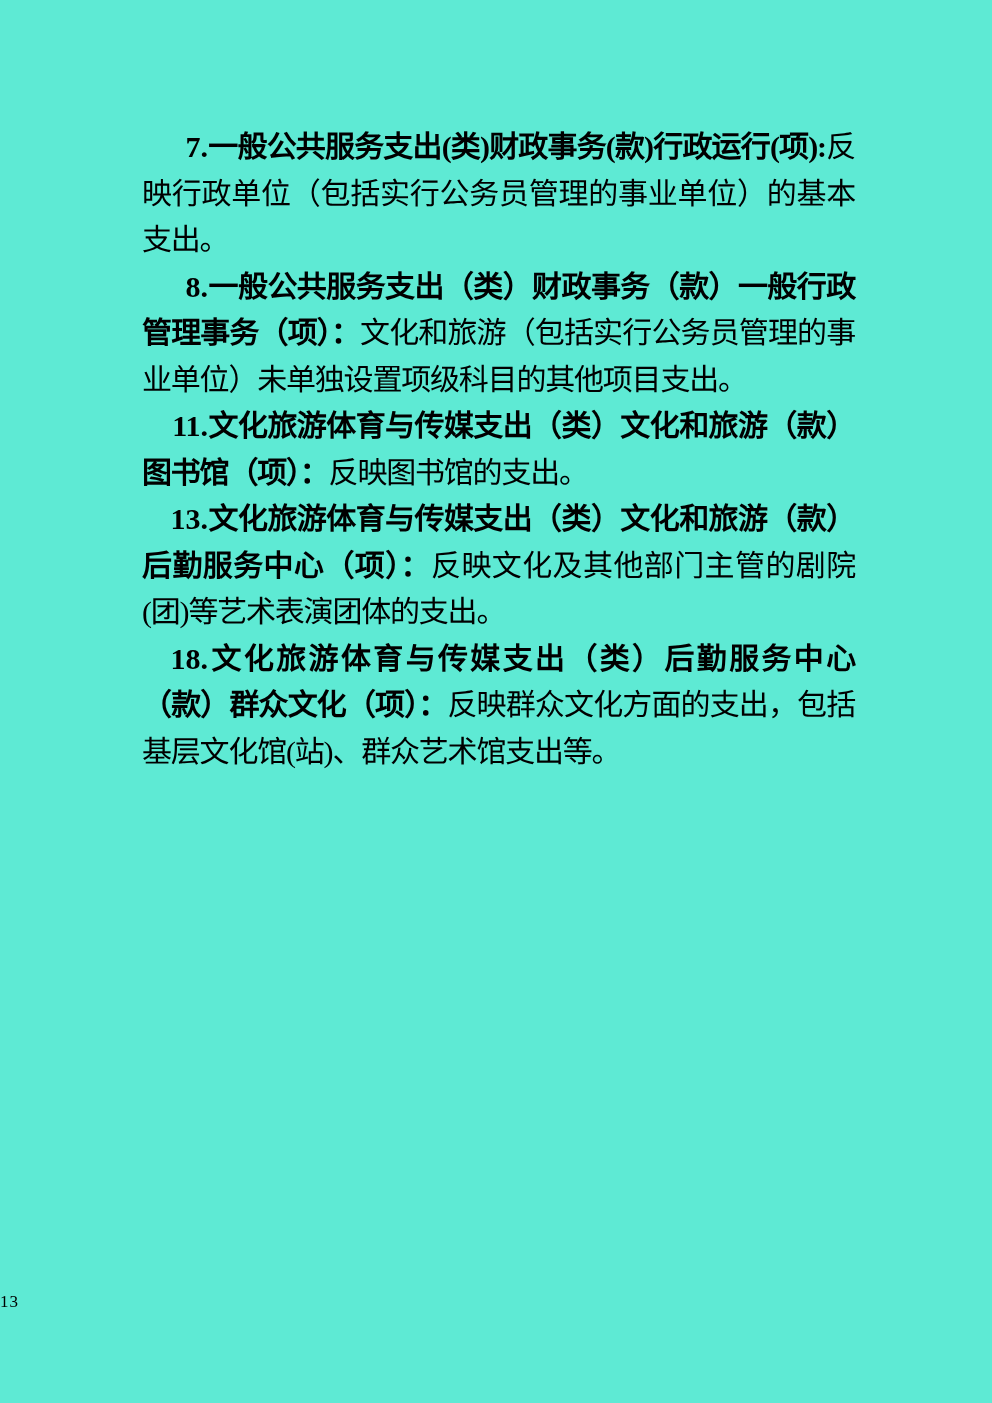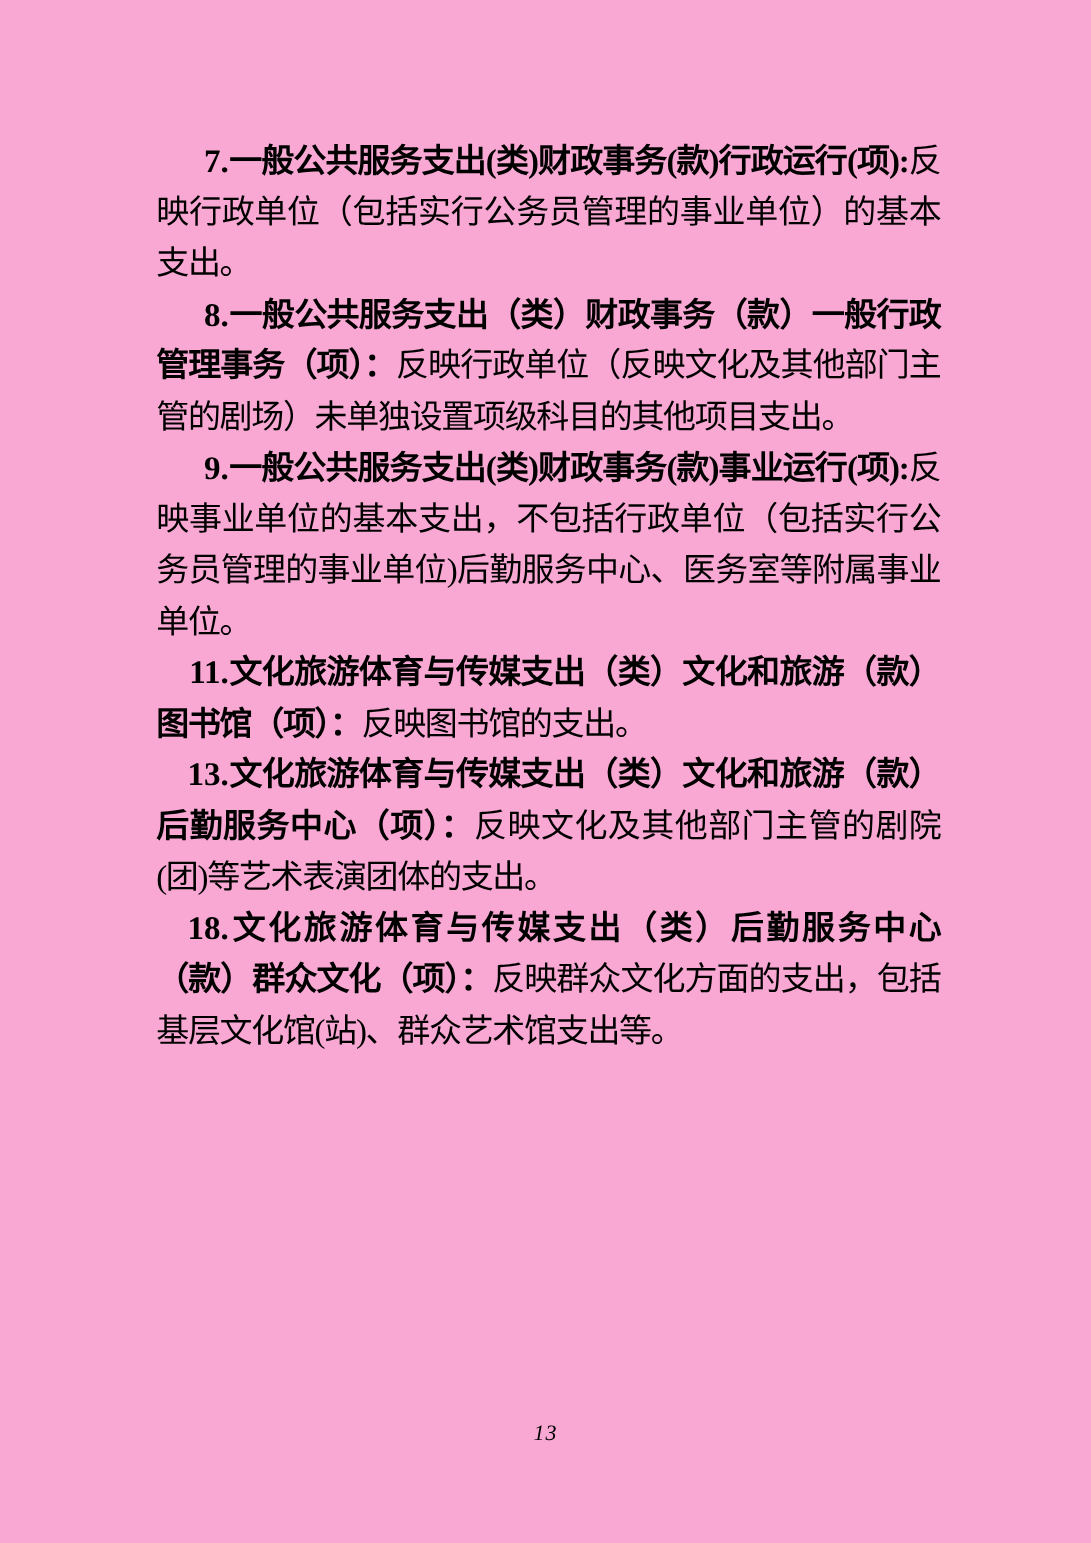--- a/index.html
+++ b/index.html
@@ -11,21 +11,21 @@
     height: 1403px;
     background: #ffffff;
     color: #000000;
     font-family: "Liberation Serif", "DejaVu Serif", serif;
     position: relative;
     overflow: hidden;
   }
   .page {
     position: absolute;
     inset: 0;
-    background: #f9a8d4;
+    background: #5eead4;
   }
   .doc-body {
     position: absolute;
     left: 142px;
     top: 124px;
     width: 713px;
     font-size: 30px;
     line-height: 46.5px;
     letter-spacing: -1.2px;
     text-align: justify;
@@ -51,38 +51,35 @@
     font-weight: 700;
   }
   .item-body {
     font-weight: 400;
   }
   .page-number {
     position: absolute;
     top: 1292px;
     left: 0;
     width: 100%;
-    text-align: center;
-    font-size: 20px;
+    font-size: 17px;
     letter-spacing: 1px;
     color: #000000;
-    font-style: italic;
   }
 </style>
 </head>
 <body style="background: rgb(255, 255, 255); color: rgb(0, 0, 0);">
 
 <div class="page">
 
   <main class="doc-body" id="doc-body">
     <p class="para"><span class="item-number">7.</span><span class="item-heading">一般公共服务支出(类)财政事务(款)行政运行(项):</span><span class="item-body">反映行政单位（包括实行公务员管理的事业单位）的基本支出。</span></p>
 
-    <p class="para"><span class="item-number">8.</span><span class="item-heading">一般公共服务支出（类）财政事务（款）一般行政管理事务（项）：</span><span class="item-body">反映行政单位（反映文化及其他部门主管的剧场）未单独设置项级科目的其他项目支出。</span></p>
+    <p class="para"><span class="item-number">8.</span><span class="item-heading">一般公共服务支出（类）财政事务（款）一般行政管理事务（项）：</span><span class="item-body">文化和旅游（包括实行公务员管理的事业单位）未单独设置项级科目的其他项目支出。</span></p>
 
-    <p class="para"><span class="item-number">9.</span><span class="item-heading">一般公共服务支出(类)财政事务(款)事业运行(项):</span><span class="item-body">反映事业单位的基本支出，不包括行政单位（包括实行公务员管理的事业单位)后勤服务中心、医务室等附属事业单位。</span></p>
 
 
     <p class="para"><span class="item-number">11.</span><span class="item-heading">文化旅游体育与传媒支出（类）文化和旅游（款）图书馆（项）：</span><span class="item-body">反映图书馆的支出。</span></p>
 
 
     <p class="para"><span class="item-number">13.</span><span class="item-heading">文化旅游体育与传媒支出（类）文化和旅游（款）后勤服务中心（项）：</span><span class="item-body">反映文化及其他部门主管的剧院(团)等艺术表演团体的支出。</span></p>
 
     <p class="para"><span class="item-number">18.</span><span class="item-heading">文化旅游体育与传媒支出（类）后勤服务中心（款）群众文化（项）：</span><span class="item-body">反映群众文化方面的支出，包括基层文化馆(站)、群众艺术馆支出等。</span></p>
 
   </main>

